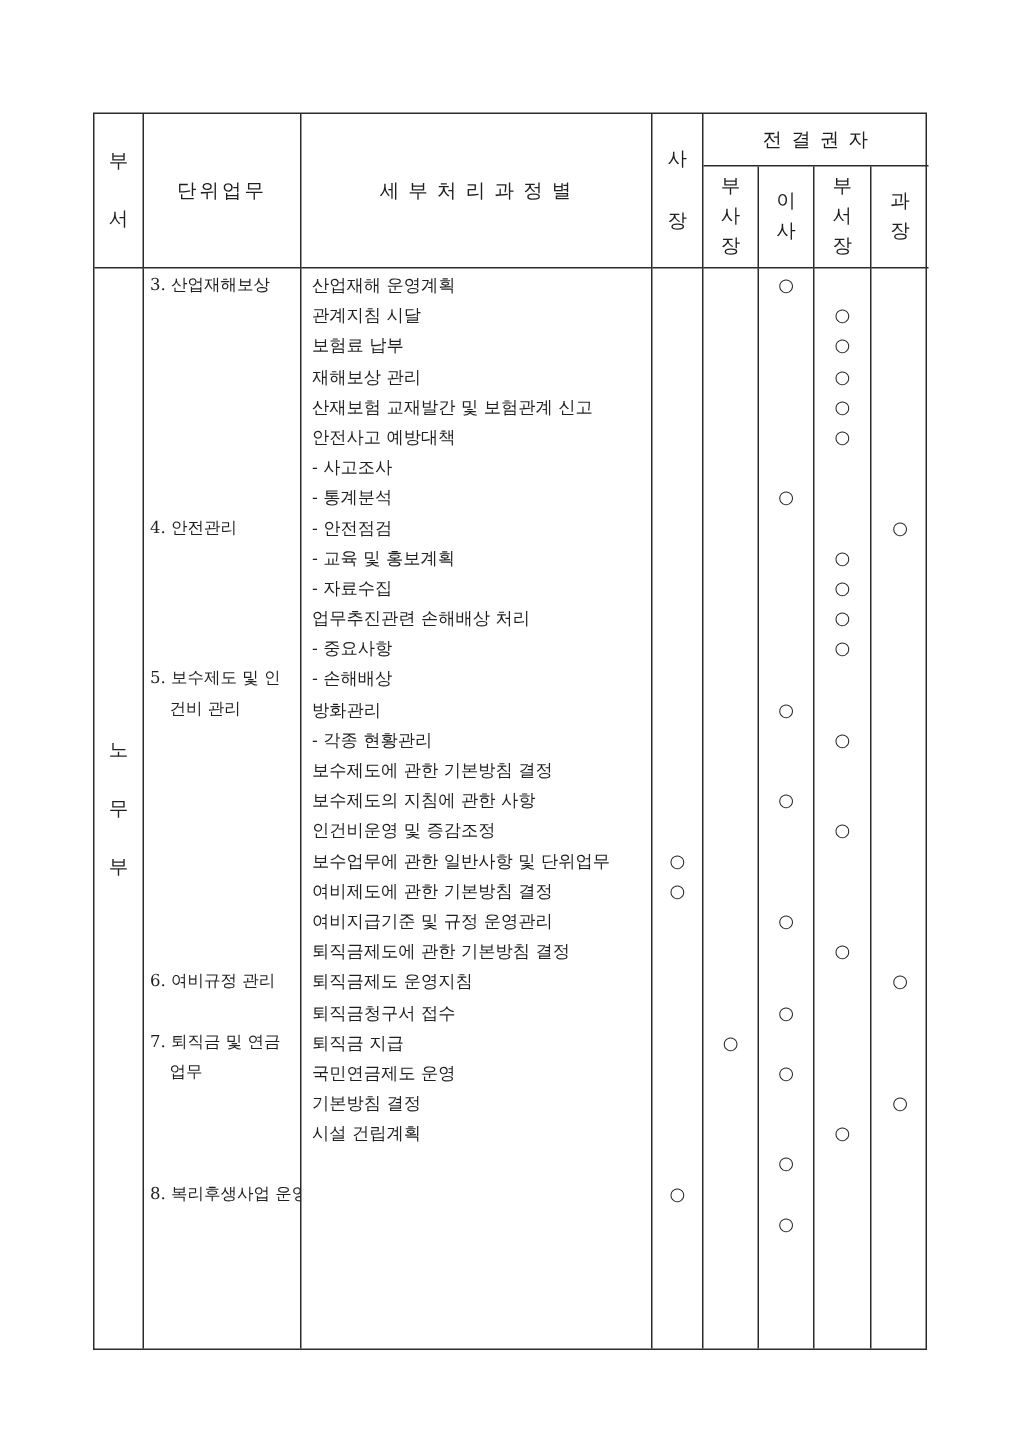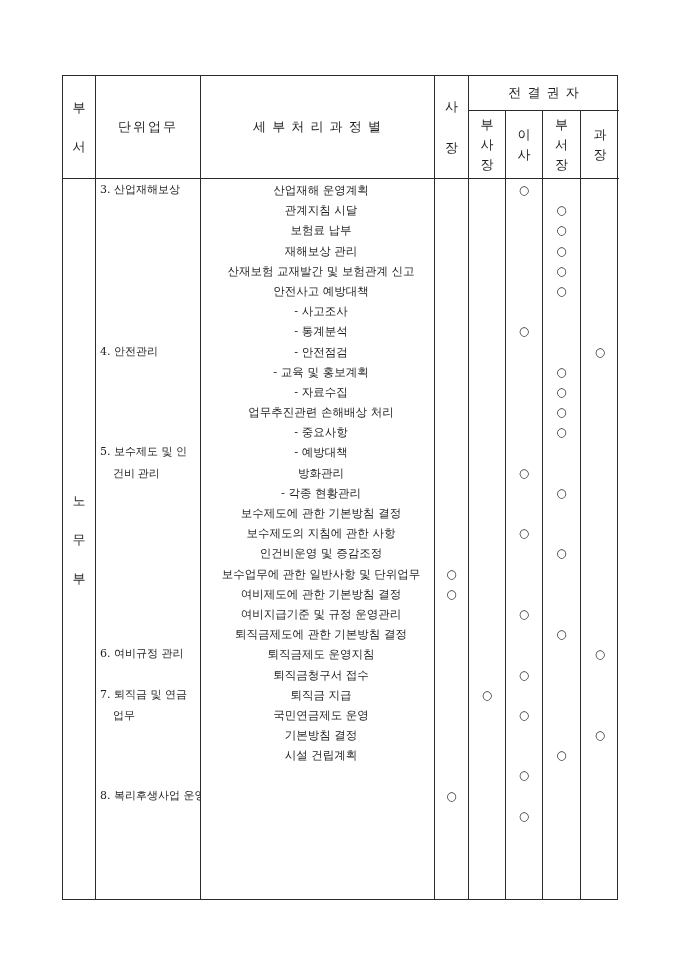--- a/index.html
+++ b/index.html
@@ -28,31 +28,31 @@
   .c-unit  { grid-area:1/2/3/3; letter-spacing:2px; }
   .c-detail{ grid-area:1/3/3/4; letter-spacing:1px; }
   .c-pres  { grid-area:1/4/3/5; gap:28px; }
   .c-group { grid-area:1/5/2/9; letter-spacing:1px; }
   .s1 { grid-area:2/5/3/6; gap:7px; }
   .s2 { grid-area:2/6/3/7; gap:7px; }
   .s3 { grid-area:2/7/3/8; gap:7px; }
   .s4 { grid-area:2/8/3/9; gap:7px; }
   .b-dept   { grid-area:3/1/4/2; gap:26px; font-size:13px; }
   .b-unit   { grid-area:3/2/4/3; padding-top:1px; }
-  .b-detail { grid-area:3/3/4/4; padding-top:1px;text-align:center; }
+  .b-detail { grid-area:3/3/4/4; padding-top:1px; }
   .m-pres   { grid-area:3/4/4/5; }
   .m-vp     { grid-area:3/5/4/6; }
   .m-dir    { grid-area:3/6/4/7; }
   .m-dh     { grid-area:3/7/4/8; }
   .m-chief  { grid-area:3/8/4/9; }
   .marks { padding-top:1px; }
   .line { height:20.2px; line-height:20.2px; white-space:nowrap; }
   .line.detail { font-size:11.5px; padding-left:7px; }
   .line.unit   { font-size:11px; padding-left:4px; }
-  .line.unit.indent { padding-left:17px;font-family:Liberation Serif, serif; }
+  .line.unit.indent { padding-left:17px; }
   .line.mark { text-align:center; font-size:12px; }
 </style>
 </head>
 <body>
 
 <div class="table">
 
   <div class="cell hdr c-dept vchars">
       <span>부</span>
       <span>서</span>
@@ -129,21 +129,21 @@
       <div class="line detail">재해보상 관리</div>
       <div class="line detail">산재보험 교재발간 및 보험관계 신고</div>
       <div class="line detail">안전사고 예방대책</div>
       <div class="line detail">- 사고조사</div>
       <div class="line detail">- 통계분석</div>
       <div class="line detail">- 안전점검</div>
       <div class="line detail">- 교육 및 홍보계획</div>
       <div class="line detail">- 자료수집</div>
       <div class="line detail">업무추진관련 손해배상 처리</div>
       <div class="line detail">- 중요사항</div>
-      <div class="line detail">- 예방대책</div>
+      <div class="line detail">- 손해배상</div>
       <div class="line detail">방화관리</div>
       <div class="line detail">- 각종 현황관리</div>
       <div class="line detail">보수제도에 관한 기본방침 결정</div>
       <div class="line detail">보수제도의 지침에 관한 사항</div>
       <div class="line detail">인건비운영 및 증감조정</div>
       <div class="line detail">보수업무에 관한 일반사항 및 단위업무</div>
       <div class="line detail">여비제도에 관한 기본방침 결정</div>
       <div class="line detail">여비지급기준 및 규정 운영관리</div>
       <div class="line detail">퇴직금제도에 관한 기본방침 결정</div>
       <div class="line detail">퇴직금제도 운영지침</div>

